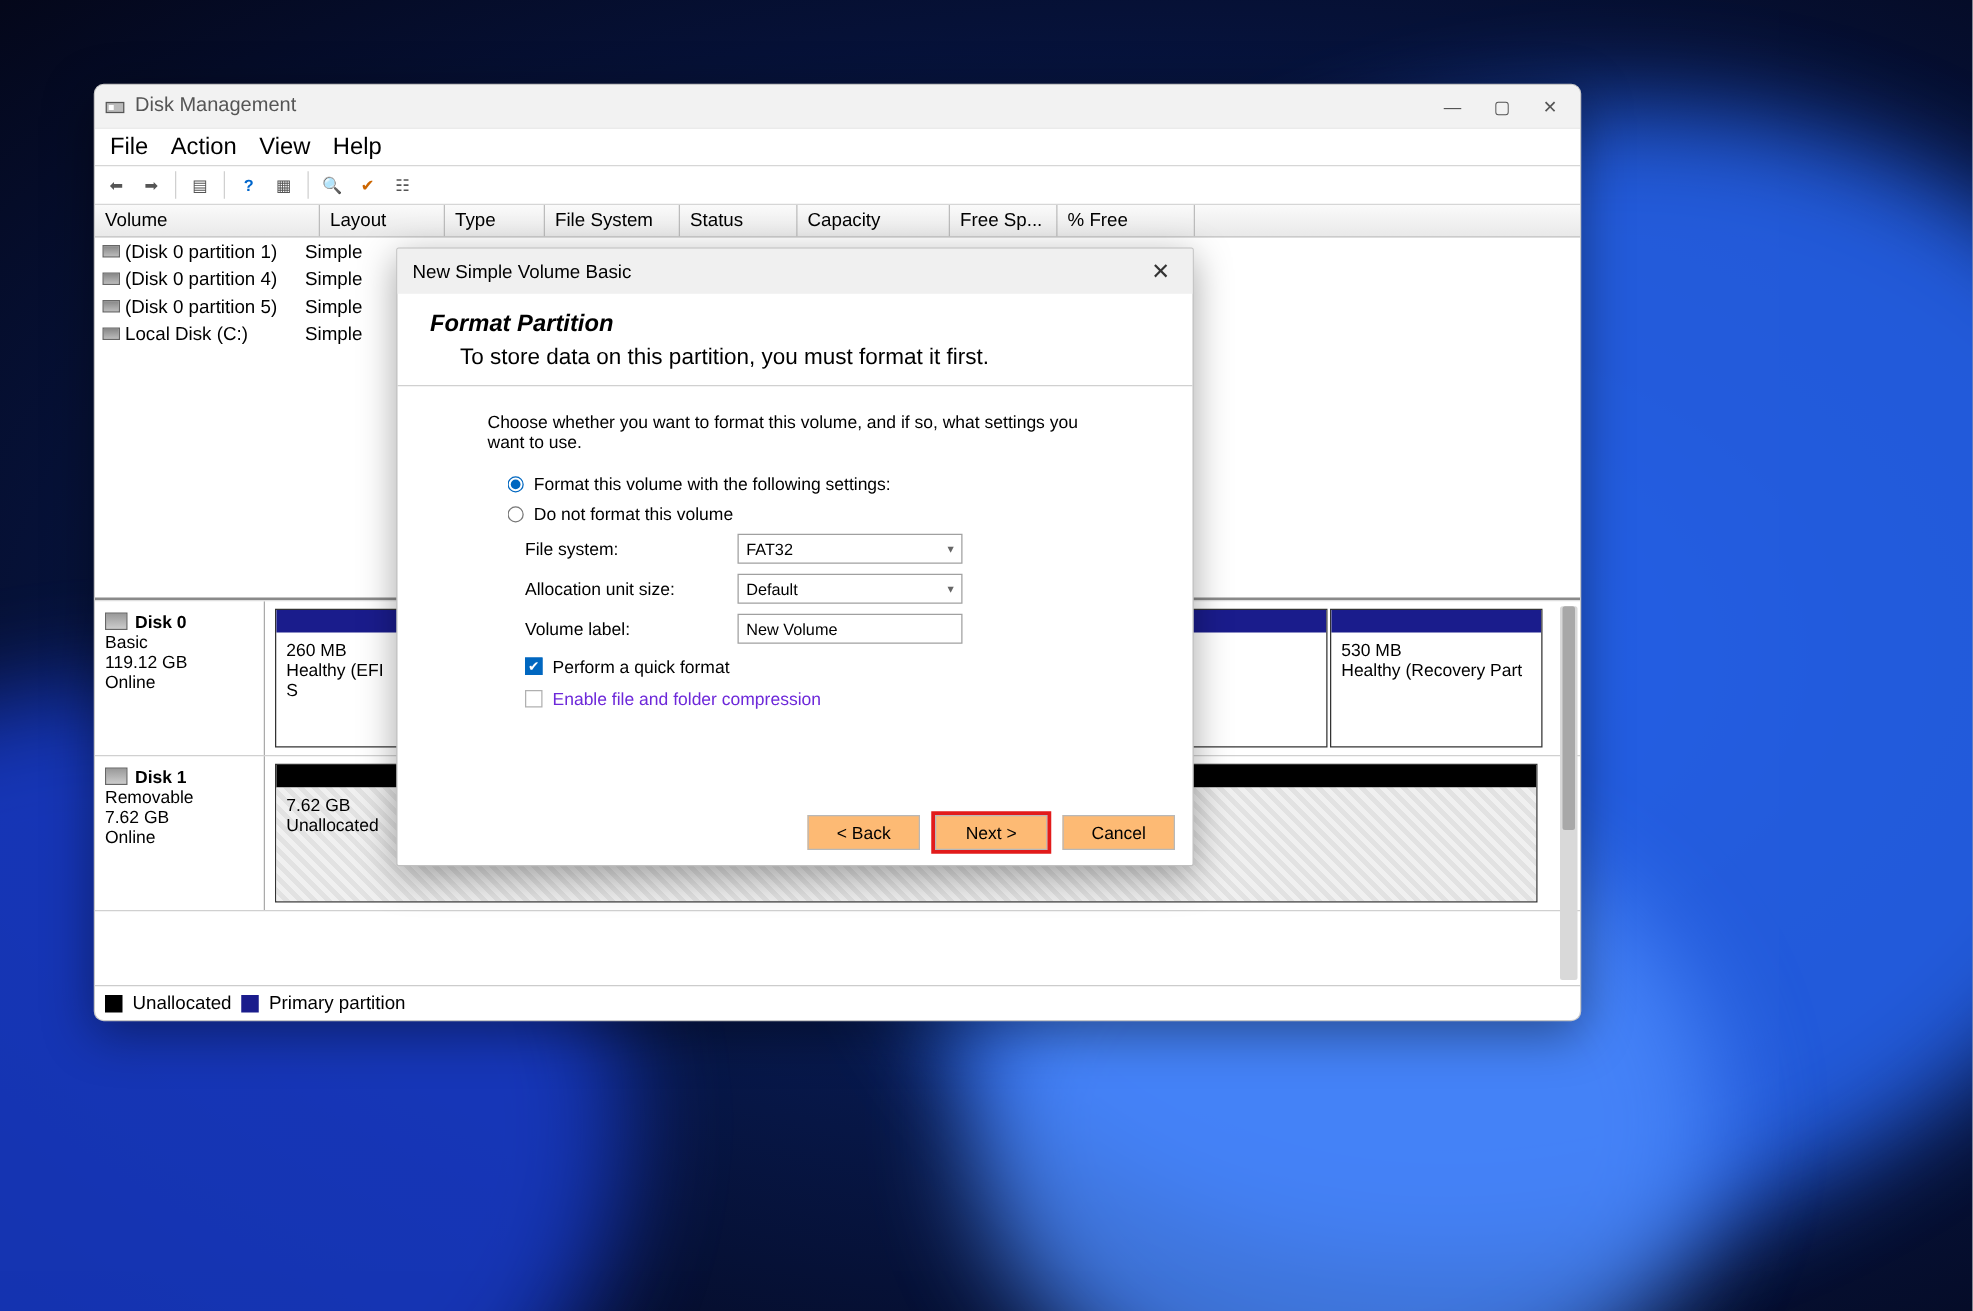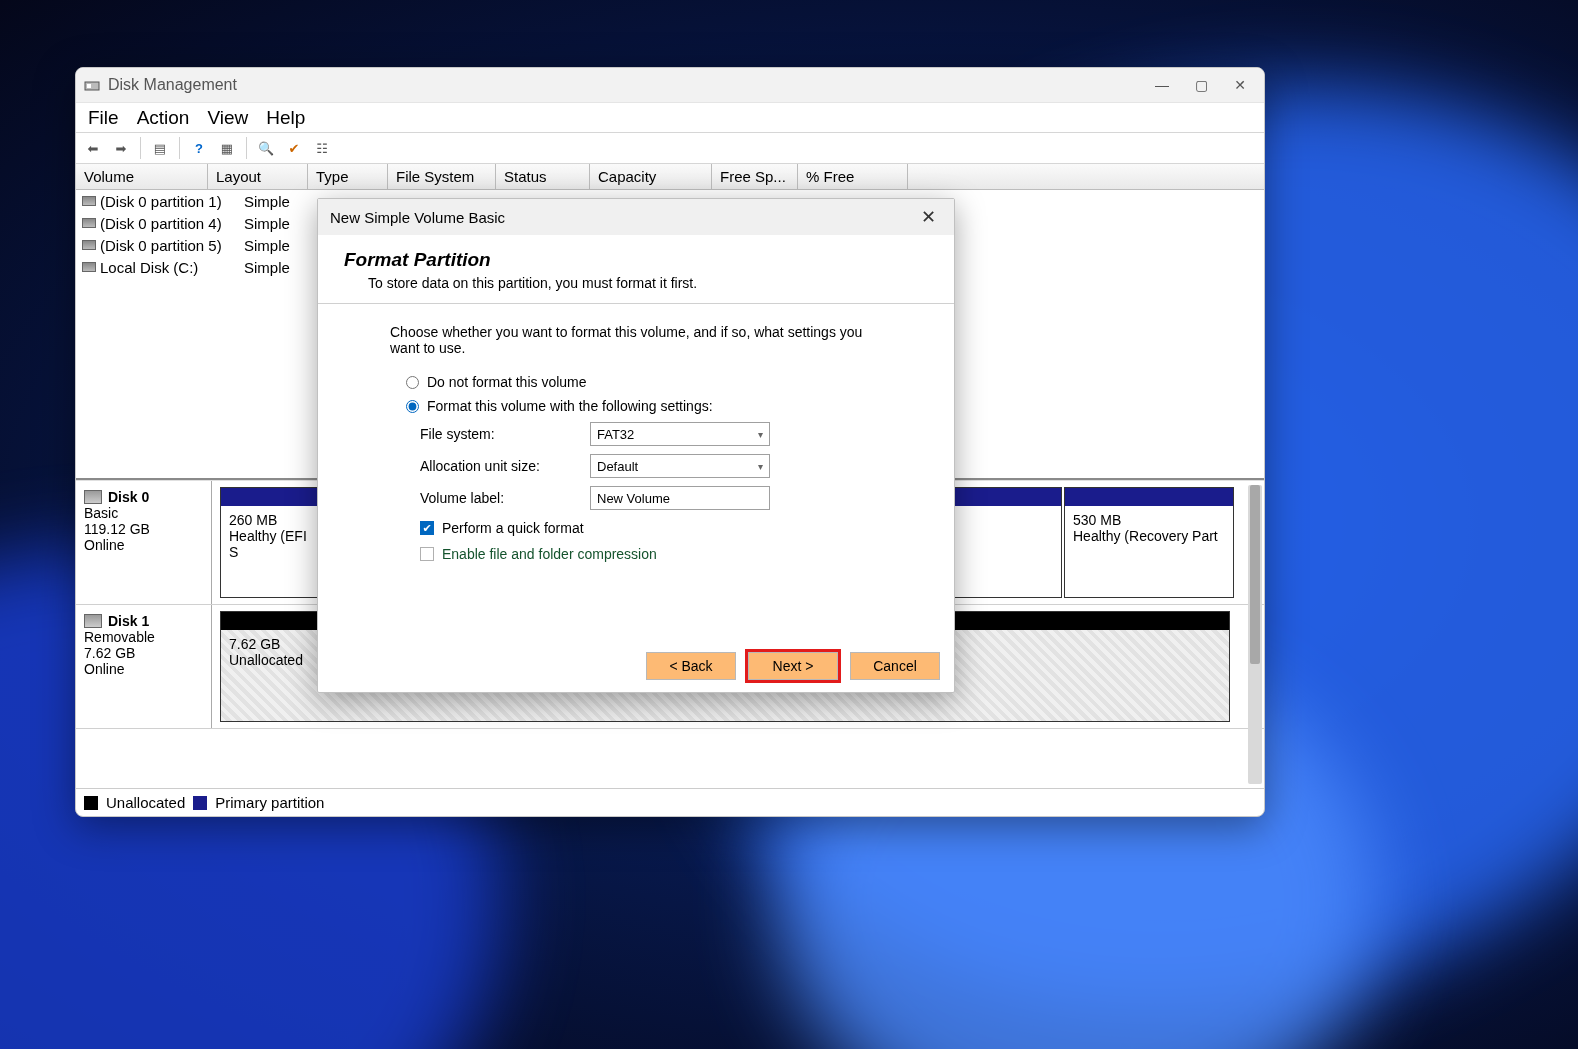--- a/index.html
+++ b/index.html
@@ -66,34 +66,34 @@
   .wizard {
     position:absolute; left:317px; top:198px; width:638px; height:495px;
     background:#fff; border:1px solid #c0c0c0; border-radius:2px;
     box-shadow: 0 8px 30px rgba(0,0,0,0.35);
     display:flex; flex-direction:column; z-index:10;
   }
   .wiz-title{height:36px; background:#f0f0f0; display:flex; align-items:center; padding:0 12px; font-size:15px;}
   .wiz-close{margin-left:auto; font-size:18px; color:#333; padding:0 6px; cursor:default;}
   .wiz-header{padding:14px 26px 12px; border-bottom:1px solid #d0d0d0;}
   .wiz-header .h1{font-weight:bold; font-size:19px;font-style:italic;}
-  .wiz-header .h2{font-size:14px; padding-left:24px; margin-top:4px;}
+  .wiz-header .h2{font-size:18px; padding-left:24px; margin-top:4px;}
   .wiz-body{flex:1; padding:20px 72px; font-size:14px;}
   .wiz-row{display:flex; align-items:center; margin:8px 0;}
   .wiz-radio{margin-right:8px;}
   .form-row{display:flex; align-items:center; margin:8px 0 8px 30px;}
   .form-row label{width:170px;}
   .combo{width:180px; height:24px; border:1px solid #a0a0a0; display:flex; align-items:center; padding:0 6px; font-size:13px; position:relative; background:#fff;}
   .combo .chev{margin-left:auto; font-size:10px; color:#666;}
   .txt{width:180px; height:24px; border:1px solid #a0a0a0; padding:0 6px; font-size:13px;}
   .cb{width:14px;height:14px;margin-right:8px;display:inline-flex;align-items:center;justify-content:center;font-size:11px;color:#fff;}
   .cb.checked{background:#0067c0;border:1px solid #0067c0;}
   .cb.unchecked{background:#fff;border:1px solid #b0b0b0;}
   .cb-row{display:flex;align-items:center;margin:10px 0 4px 30px;font-size:14px;}
-  .cb-row.disabled{color:#14532d;}
+  .cb-row.disabled{color:#6d28d9;}
   .wiz-buttons{height:52px; display:flex; align-items:center; justify-content:flex-end; gap:12px; padding:0 14px;}
   .wbtn{min-width:90px; height:28px; border:1px solid #b8b8b8; background:#fdba74; font-size:14px; display:flex; align-items:center; justify-content:center; cursor:default;}
   .wbtn.highlight{outline:3px solid #e21b1b; outline-offset:0;}
   input[type=radio]{accent-color:#0067c0;}
 </style>
 </head>
 <body>
 
 <div class="bloom b1"></div>
 <div class="bloom b2"></div>
@@ -130,21 +130,21 @@
     <div class="tbsep"></div>
     <div class="tbtn" style="color:#0066cc;font-weight:bold;">?</div>
     <div class="tbtn">▦</div>
     <div class="tbsep"></div>
     <div class="tbtn">🔍</div>
     <div class="tbtn" style="color:#cc6600;">✔</div>
     <div class="tbtn">☷</div>
   </div>
 
   <div class="vol-head">
-    <div style="width:132px">Volume</div>
+    <div style="width:180px">Volume</div>
     <div style="width:100px">Layout</div>
     <div style="width:80px">Type</div>
     <div style="width:108px">File System</div>
     <div style="width:94px">Status</div>
     <div style="width:122px">Capacity</div>
     <div style="width:86px">Free Sp...</div>
     <div style="width:110px">% Free</div>
   </div>
 
   <div class="vol-body" id="vol-body">
@@ -254,26 +254,26 @@
     <span class="wiz-close">✕</span>
   </div>
   <div class="wiz-header">
     <div class="h1">Format Partition</div>
     <div class="h2">To store data on this partition, you must format it first.</div>
   </div>
   <div class="wiz-body">
     <div style="margin-bottom:18px;">Choose whether you want to format this volume, and if so, what settings you want to use.</div>
 
     <div class="wiz-row" style="margin-left:16px">
+      <input type="radio" class="wiz-radio" checked="" style="">
+      <span>Format this volume with the following settings:</span>
+    </div>
+    <div class="wiz-row" style="margin-left:16px">
       <input type="radio" class="wiz-radio" style="">
       <span>Do not format this volume</span>
-    </div>
-    <div class="wiz-row" style="margin-left:16px">
-      <input type="radio" class="wiz-radio" checked="" style="">
-      <span>Format this volume with the following settings:</span>
     </div>
 
     <div class="form-row">
       <label>File system:</label>
       <div class="combo">
         <span>FAT32</span>
         <span class="chev">▾</span>
       </div>
     </div>
     <div class="form-row">

